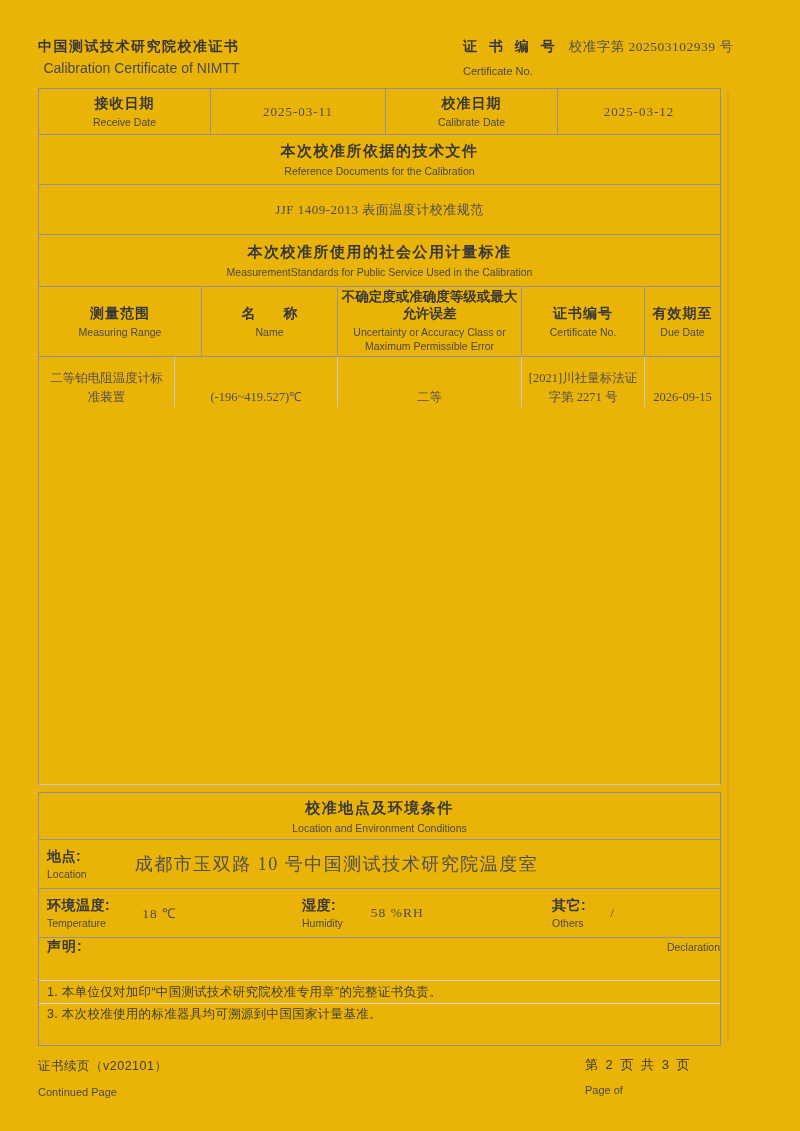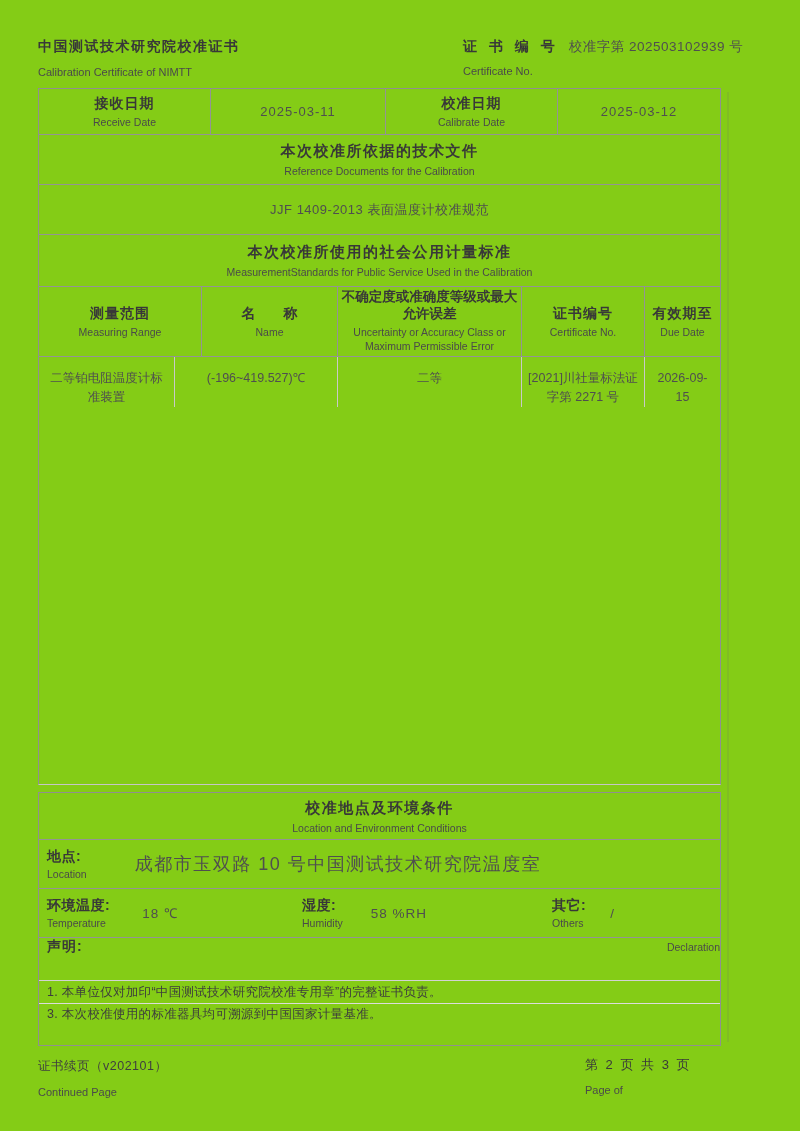--- a/index.html
+++ b/index.html
@@ -1,29 +1,29 @@
 <!DOCTYPE html>
 <html><head>
 <meta charset="utf-8">
 <style>
   * { margin:0; padding:0; box-sizing:border-box; }
   html,body { background:#e8e8e4; }
   .page {
     position:relative; width:800px; height:1131px; margin:0 auto;
-    background:#84cc16; overflow:hidden;
+    background:#eab308; overflow:hidden;
     font-family:"Liberation Sans", sans-serif; color:#383838;
   }
-  .serif { font-family:Liberation Sans, sans-serif; color:#4f4f4f; }
+  .serif { font-family:Liberation Serif, serif; color:#4f4f4f; }
   .en { font-size:10.5px; color:#4a4a4a; font-weight:normal; }
 
   
   .doc-header { position:absolute; top:38px; left:0; width:800px; height:48px; }
   .dh-left { position:absolute; left:38px; top:0; }
   .dh-left .cn { font-size:14px; font-weight:600; letter-spacing:1.5px; }
-  .dh-left .en { margin-top:10px; font-size:11px; }
+  .dh-left .en { margin-top:4px; font-size:14px;text-align:right; }
   .dh-right { position:absolute; left:463px; top:0; }
   .dh-right .line1 { display:flex; align-items:baseline; }
   .dh-right .cn { font-size:14px; font-weight:600; letter-spacing:4px; }
   .dh-right .serif { font-size:13.5px; margin-left:10px; letter-spacing:.5px; }
   .dh-right .en { margin-top:9px; font-size:11px; }
 
   
   .tbl { position:absolute; left:38px; width:683px; border:1px solid #909090; background:transparent; }
   .tableA { top:88px; height:697px; border-bottom-color:#c6c6c6; }
   .tableB { top:792px; height:254px; }
@@ -50,21 +50,21 @@
   .r-std-title { height:52px; }
 
   .r-cols { height:70px; }
   .col-c1 { width:136px; } .col-c2 { width:163px; } .col-c3 { width:184px; padding:0 3px; }
   .col-c4 { width:123px; } .col-c5 { flex:1; }
   .col-c3 .lbl-cn { font-size:13.5px; letter-spacing:0; line-height:1.25; }
   .col-c3 .lbl-en { line-height:1.3; }
   .col-c1 .lbl-cn { letter-spacing:0; }
 
   .r-data { flex:1; }
-  .r-data .cell { justify-content:flex-start; padding-top:12px; }
+  .r-data .cell { justify-content:flex-end; padding-top:12px; }
   .data-val { font-size:12.5px; line-height:1.5; padding:0 6px; }
 
   
   .r-loc-title { height:47px; }
   .r-loc { height:49px; flex-direction:row; align-items:center; padding-left:8px; }
   .lab-block { display:flex; flex-direction:column; justify-content:center; }
   .lab-block .lbl-cn { text-align:left; letter-spacing:.5px; }
   .lab-block .lbl-en { text-align:left; margin-top:2px; }
   .loc-val { font-size:18px; letter-spacing:1.5px; margin-left:48px;text-align:center; }
 

